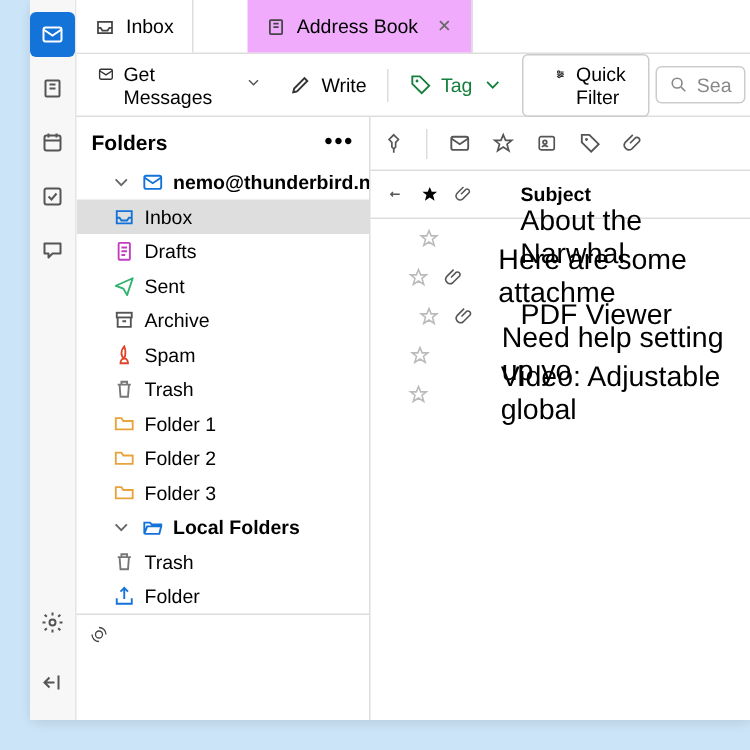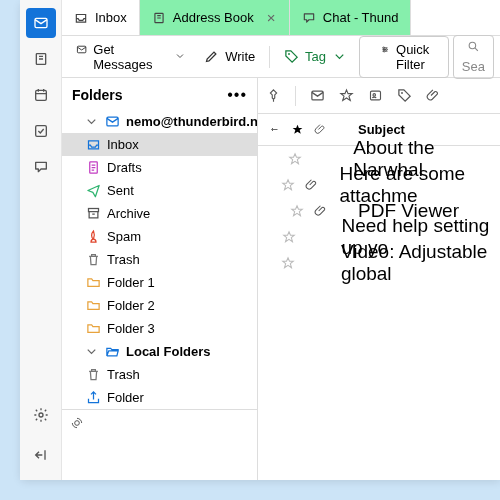--- a/index.html
+++ b/index.html
@@ -7,29 +7,29 @@
 .app { position: absolute; left: 20px; top: 0; right: 0; bottom: 20px; background: #fff; display: flex; border-radius: 6px 0 0 6px; box-shadow: 0 2px 8px rgba(0,0,0,0.1); }
 .spaces { width: 42px; background: #f7f7f7; border-right: 1px solid #e5e5e5; display: flex; flex-direction: column; align-items: center; padding-top: 8px; gap: 6px; }
 .space-btn { width: 30px; height: 30px; border-radius: 4px; display: flex; align-items: center; justify-content: center; cursor: pointer; }
 .space-btn.active { background: #1373d9; }
 .space-btn svg { width: 16px; height: 16px; }
 .spaces-bottom { margin-top: auto; margin-bottom: 10px; display: flex; flex-direction: column; gap: 10px; align-items: center; }
 .main { flex: 1; display: flex; flex-direction: column; }
 .tabbar { height: 36px; display: flex; border-bottom: 1px solid #ddd; }
 .tab { display: flex; align-items: center; gap: 7px; padding: 0 12px; font-size: 13px; border-right: 1px solid #ddd; position: relative; }
 .tab.active { background: #fff; }
-.tab:not(.active) { background: #86efac; }
+.tab:not(.active) { background: #f0abfc; margin-left: 36px; }
 .tab-close { margin-left: 6px; cursor: pointer; font-size: 15px; color: #666; }
 .toolbar { height: 42px; display: flex; align-items: center; padding: 0 6px; gap: 4px; border-bottom: 1px solid #ddd; }
 .tbtn { display: flex; align-items: flex-start; gap: 6px; padding: 5px 8px; font-size: 13px; border-radius: 4px; cursor: pointer; }
 .tbtn.bordered { border: 1px solid #ccc; padding-left: 20px; }
 .tbtn svg { width: 15px; height: 15px; }
 .tchev { padding: 5px 6px; cursor: pointer; }
 .sep { width: 1px; height: 22px; background: #ddd; margin: 0 2px; }
-.search { margin-left: auto; display: flex; align-items: center; gap: 6px; border: 1px solid #ccc; border-radius: 4px; padding: 4px 8px; font-size: 13px; color: #888; flex-direction: column; }
+.search { margin-left: auto; display: flex; align-items: center; gap: 6px; border: 1px solid #ccc; border-radius: 4px; padding: 4px 8px; font-size: 13px; color: #888; }
 .content { flex: 1; display: flex; }
 .folder-pane { width: 196px; border-right: 1px solid #ddd; display: flex; flex-direction: column; }
 .pane-header { display: flex; align-items: center; justify-content: space-between; padding: 8px 10px 6px; }
 .pane-header h3 { font-size: 14px; font-weight: 600; }
 .kebab { font-size: 16px; cursor: pointer; letter-spacing: 1px; }
 .tree { font-size: 13px; overflow-y: auto; }
 .tree-row { display: flex; align-items: center; gap: 6px; padding: 4px 8px; cursor: pointer; }
 .tree-row.account { font-weight: 700; }
 .tree-row.selected { background: #dedede; }
 .tree-row.indent1 { padding-left: 22px; }
@@ -204,26 +204,20 @@
           </svg>
         <span>Inbox</span>
       </div>
       <div class="tab" style="min-width:150px">
         <svg width="14" height="14" style="color:#444">
             <use href="#i-book"></use>
           </svg>
         <span>Address Book</span>
         <span class="tab-close">×</span>
       </div>
-      <div class="tab">
-        <svg width="14" height="14" style="color:#444">
-            <use href="#i-chat"></use>
-          </svg>
-        <span>Chat - Thund</span>
-      </div>
     </div>
 
     <div class="toolbar">
       <div class="tbtn">
         <svg style="color:#333">
             <use href="#i-mail"></use>
           </svg>
         <span>Get Messages</span>
       </div>
       <div class="tchev"><svg width="12" height="12" style="color:#555">

